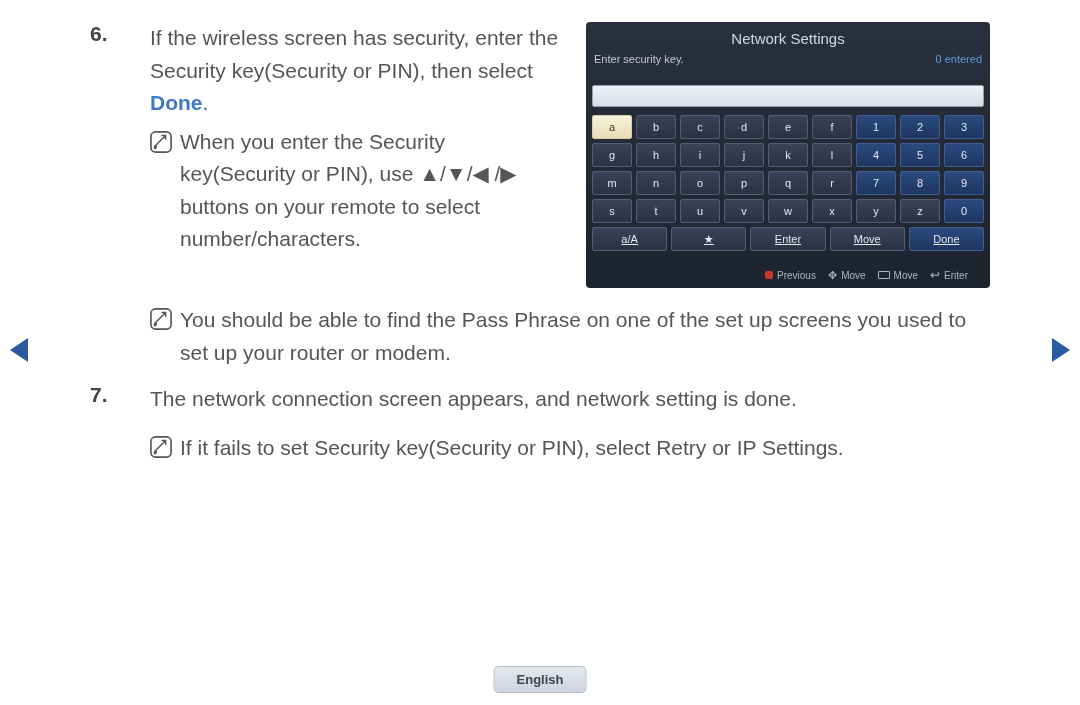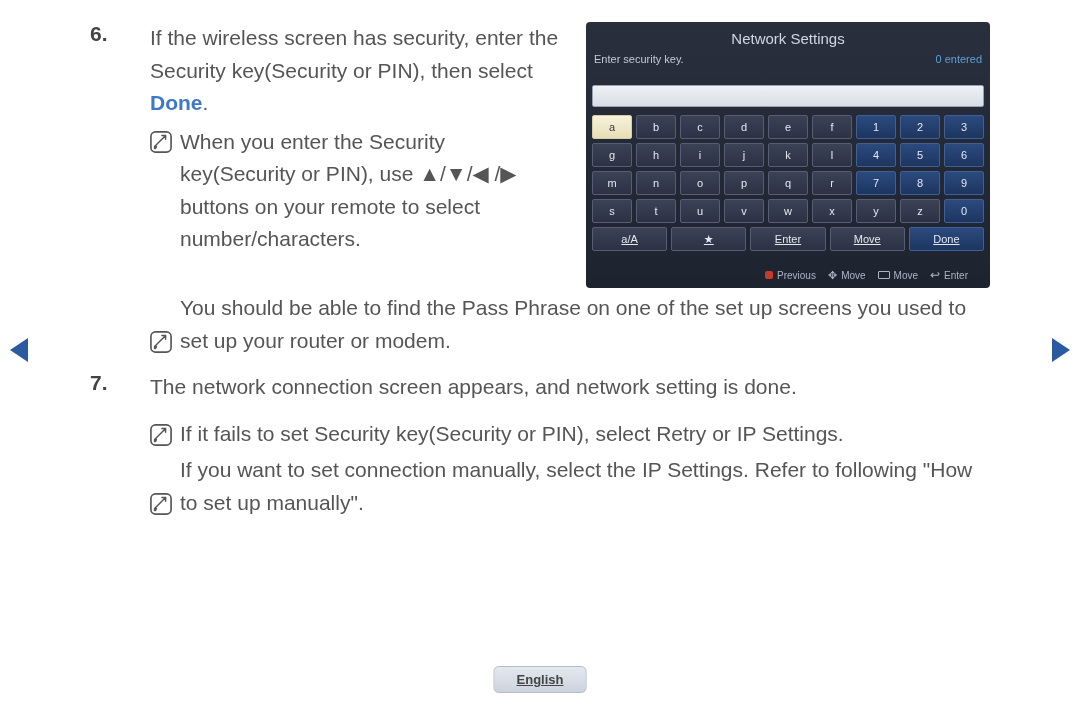--- a/index.html
+++ b/index.html
@@ -39,24 +39,24 @@
   .key.done { background: linear-gradient(#2b4a7e,#1d3660); border-color: #3f5f96; }
   .key.wide2 { flex: 2.06; text-decoration: underline; }
 
   .osk-hints { position: absolute; bottom: 6px; right: 22px; display: flex; gap: 12px; font-size: 10px; color: #aeb4c2; align-items: center; }
   .hint-item { display: flex; align-items: center; gap: 4px; }
   .dot-red { width: 8px; height: 8px; background: #c63a2c; border-radius: 2px; display: inline-block; }
   .dot-move { font-size: 11px; }
   .dot-enter { width: 12px; height: 8px; border: 1px solid #aeb4c2; border-radius: 1px; display: inline-block; }
   .dot-return { font-size: 12px; }
 
-  .after-osk .note, .step7 .note { margin-left: 60px; margin-top: 4px; align-items: flex-end; }
+  .after-osk .note, .step7 .note { margin-left: 60px; margin-top: 16px; }
   .step7 { margin-top: 14px; }
 
-  .lang-pill { position: absolute; bottom: 12px; left: 50%; transform: translateX(-50%); background: linear-gradient(#e4e8ef,#cdd3de); border: 1px solid #b6bcc9; border-radius: 5px; padding: 5px 22px; font-size: 13px; font-weight: bold; color: #444; text-decoration: underline; }
+  .lang-pill { position: absolute; bottom: 12px; left: 50%; transform: translateX(-50%); background: linear-gradient(#e4e8ef,#cdd3de); border: 1px solid #b6bcc9; border-radius: 5px; padding: 5px 22px; font-size: 13px; font-weight: bold; color: #444; }
 </style>
 </head>
 <body>
 
 <div class="page">
   <div class="nav-left"></div>
   <div class="nav-right"></div>
 
   <div class="top-flex">
     <div class="left-col">
@@ -181,27 +181,16 @@
       <div class="note-icon">
         <svg viewBox="0 0 24 24">
             <rect x="1" y="1" width="22" height="22" rx="5" fill="none" stroke="#555" stroke-width="1.8"></rect>
             <path d="M5 17 L17 5 M13 5 L17 5 L17 9 M7 17 C7 17 6 20 5 19 C4 18 7 17 7 17" fill="none" stroke="#555" stroke-width="1.6" stroke-linecap="round"></path>
           </svg>
       </div>
       <div class="note-text">
         <span>If it fails to set Security key(Security or PIN), select </span><span class="blue">Retry</span><span> or </span><span class="blue">IP Settings</span><span>.</span>
       </div>
     </div>
-    <div class="note">
-      <div class="note-icon">
-        <svg viewBox="0 0 24 24">
-            <rect x="1" y="1" width="22" height="22" rx="5" fill="none" stroke="#555" stroke-width="1.8"></rect>
-            <path d="M5 17 L17 5 M13 5 L17 5 L17 9 M7 17 C7 17 6 20 5 19 C4 18 7 17 7 17" fill="none" stroke="#555" stroke-width="1.6" stroke-linecap="round"></path>
-          </svg>
-      </div>
-      <div class="note-text">
-        <span>If you want to set connection manually, select the </span><span class="blue">IP Settings</span><span>. Refer to following "How to set up manually".</span>
-      </div>
-    </div>
   </div>
 
   <div class="lang-pill">English</div>
 </div>
 
 </body></html>

